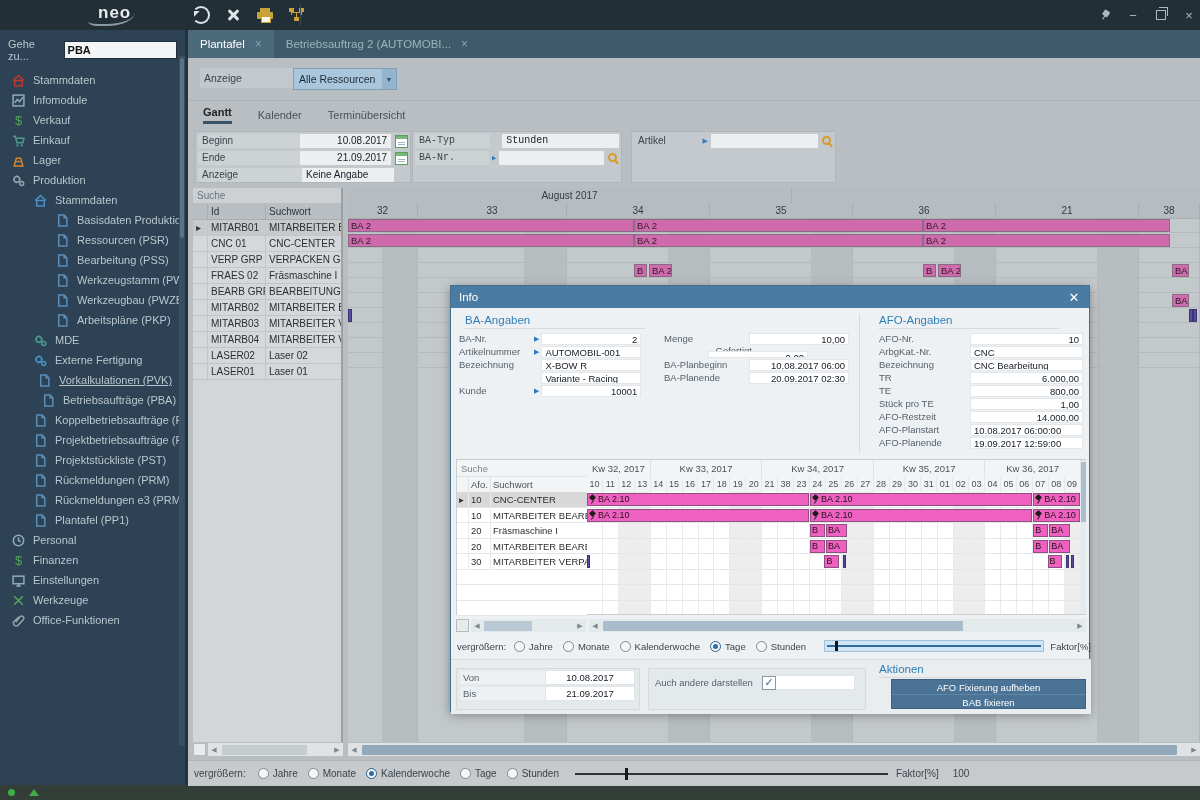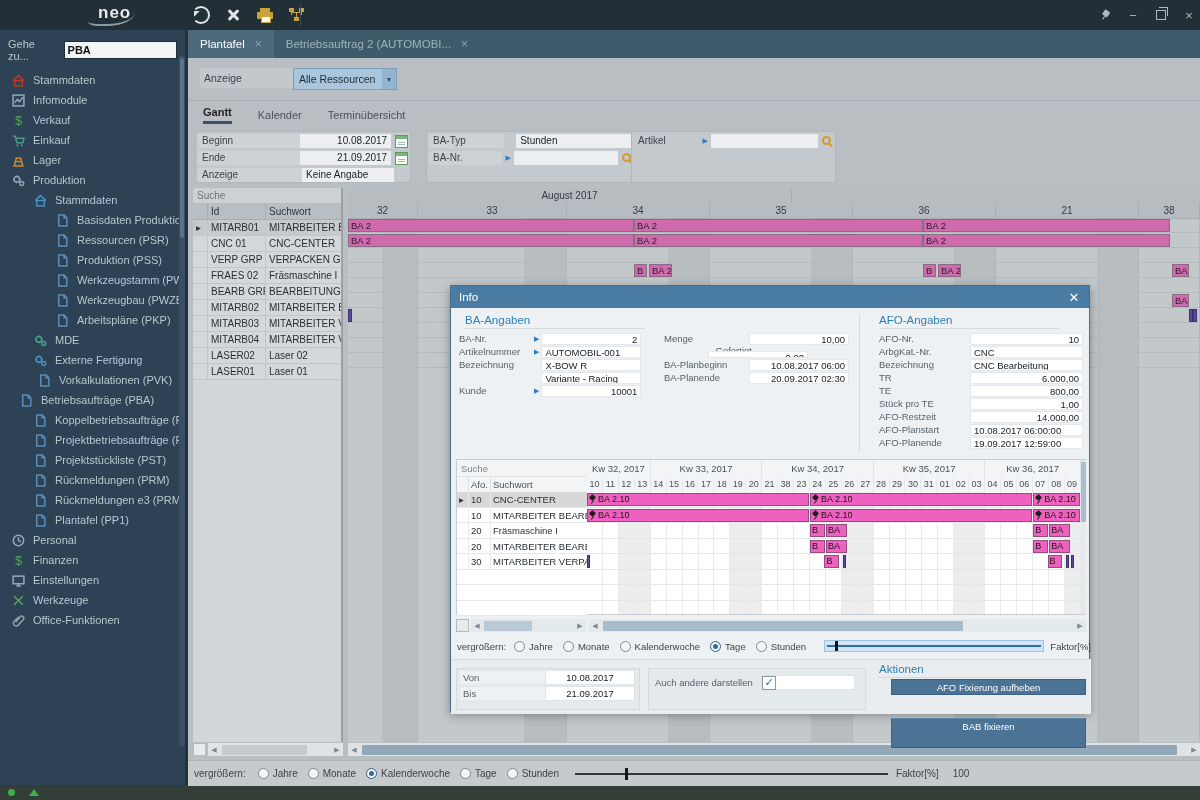--- a/index.html
+++ b/index.html
@@ -288,21 +288,21 @@
         </span>
         <span class="lbl">Ressourcen (PSR)</span>
       </div>
       <div class="mi" style="padding-left: 56px;">
         <span class="icon12">
           <svg width="13" height="13" viewBox="0 0 12 12">
             <path d="M2.5 1 H7.5 L10 3.5 V11 H2.5 Z" fill="none" stroke="#5b8db8" stroke-width="1.4"></path>
             <path d="M7.5 1 V3.5 H10" fill="none" stroke="#5b8db8" stroke-width="1.4"></path>
           </svg>
         </span>
-        <span class="lbl">Produktion (PSS)</span>
+        <span class="lbl">Bearbeitung (PSS)</span>
       </div>
       <div class="mi" style="padding-left: 56px;">
         <span class="icon12">
           <svg width="13" height="13" viewBox="0 0 12 12">
             <path d="M2.5 1 H7.5 L10 3.5 V11 H2.5 Z" fill="none" stroke="#5b8db8" stroke-width="1.4"></path>
             <path d="M7.5 1 V3.5 H10" fill="none" stroke="#5b8db8" stroke-width="1.4"></path>
           </svg>
         </span>
         <span class="lbl">Werkzeugstamm (PW)</span>
       </div>
@@ -337,30 +337,30 @@
       <div class="mi" style="padding-left: 34px;">
         <span class="icon12">
           <svg width="13" height="13" viewBox="0 0 12 12">
             <circle cx="4.5" cy="5" r="2.6" fill="none" stroke="#4a90c4" stroke-width="1.4"></circle>
             <circle cx="9" cy="8.8" r="1.8" fill="none" stroke="#4a90c4" stroke-width="1.4"></circle>
             <path d="M4.5 1.4 V3 M4.5 7 V8.6 M1 5 H2.6 M6.4 5 H8" fill="none" stroke="#4a90c4" stroke-width="1.4"></path>
           </svg>
         </span>
         <span class="lbl">Externe Fertigung</span>
       </div>
-      <div class="mi" style="padding-left: 38px;">
+      <div class="mi" style="padding-left: 38px; text-decoration: underline;">
         <span class="icon12">
           <svg width="13" height="13" viewBox="0 0 12 12">
             <path d="M2.5 1 H7.5 L10 3.5 V11 H2.5 Z" fill="none" stroke="#5b8db8" stroke-width="1.4"></path>
             <path d="M7.5 1 V3.5 H10" fill="none" stroke="#5b8db8" stroke-width="1.4"></path>
           </svg>
         </span>
         <span class="lbl">Vorkalkulationen (PVK)</span>
       </div>
-      <div class="mi" style="padding-left: 20px;">
+      <div class="mi" style="padding-left: 42px;">
         <span class="icon12">
           <svg width="13" height="13" viewBox="0 0 12 12">
             <path d="M2.5 1 H7.5 L10 3.5 V11 H2.5 Z" fill="none" stroke="#5b8db8" stroke-width="1.4"></path>
             <path d="M7.5 1 V3.5 H10" fill="none" stroke="#5b8db8" stroke-width="1.4"></path>
           </svg>
         </span>
         <span class="lbl">Betriebsaufträge (PBA)</span>
       </div>
       <div class="mi" style="padding-left: 34px;">
         <span class="icon12">
@@ -505,21 +505,21 @@
       <div class="frow">
         <span class="flabel">Ende</span>
         <span class="fval" style="width:84px;text-align:right;">21.09.2017</span>
         <span class="cal"></span>
       </div>
       <div class="frow">
         <span class="flabel">Anzeige</span>
         <span class="fval" style="width:84px;">Keine Angabe</span>
       </div>
     </div>
-    <div class="fbox" style="left:238px;width:210px;">
+    <div class="fbox" style="left:224px;width:210px;font-family:Liberation Mono, monospace;">
       <div class="frow">
         <span class="flabel" style="width:72px;">BA-Typ</span>
         <span class="fval" style="width:110px;margin-left:12px;">Stunden</span>
       </div>
       <div class="frow">
         <span class="flabel" style="width:72px;">BA-Nr.</span>
         <span class="refarrow">▶</span>
         <span class="fval" style="width:100px;"></span>
         <span class="mag"></span>
       </div>
@@ -926,21 +926,21 @@
     <div class="mb-box" style="left:197px;top:8px;width:218px;height:42px;">
       <div class="mb-row" style="margin-top:6px;">
         <span class="mb-label" style="width:106px;background:transparent;">Auch andere darstellen</span>
         <span class="mb-val" style="width:92px;text-align:left;display:flex;align-items:center;">
           <span class="chk">✓</span>
         </span>
       </div>
     </div>
     <div class="sec-head" style="left:428px;top:3px;width:200px;">Aktionen</div>
     <div class="act-btn" style="top:19px;height:16px;line-height:16px;">AFO Fixierung aufheben</div>
-    <div class="act-btn" style="top:34px;height:30px;line-height:15px;border-top:1px solid #5d87a8;margin-top:24px;">BAB fixieren</div>
+    <div class="act-btn" style="top:34px;height:15px;line-height:15px;border-top:1px solid #5d87a8;">BAB fixieren</div>
   </div>
 <div class="mfrow" style="left: 8px; top: 46px; width: 185px;">
       <span class="mflabel" style="width: 72px;">BA-Nr.</span>
       <span class="refarrow" style="visibility: visible;">▶</span>
       <span class="mfval" style="width: 100px; margin-left: -1px; text-align: right;">2</span>
     </div>
     <div class="mfrow" style="left: 8px; top: 59px; width: 185px;">
       <span class="mflabel" style="width: 72px;">Artikelnummer</span>
       <span class="refarrow" style="visibility: visible;">▶</span>
       <span class="mfval" style="width: 100px; margin-left: -1px; text-align: left;">AUTOMOBIL-001</span>

